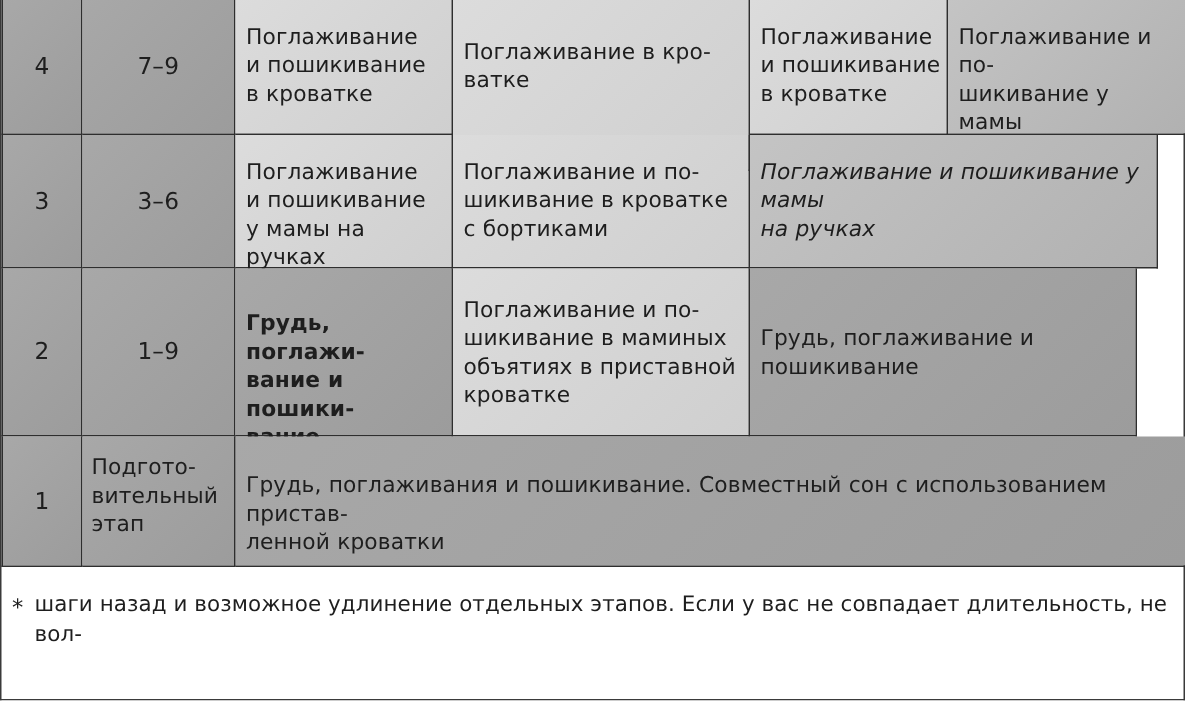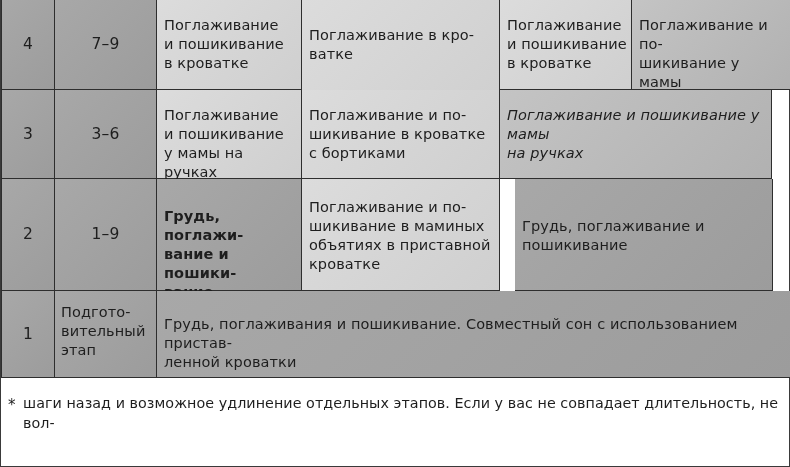--- a/index.html
+++ b/index.html
@@ -90,21 +90,21 @@
   </div>
   <div class="cell dark center" style="left:54px;top:179px;width:102px;height:112px;">
     <span>1–9</span>
   </div>
   <div class="cell dark" style="left:156px;top:179px;width:145px;height:112px;font-weight:bold;">
     <div class="txt" style="top:28px;">Грудь, поглажи-<br>вание и пошики-<br>вание</div>
   </div>
   <div class="cell light" style="left:301px;top:179px;width:198px;height:112px;">
     <div class="txt" style="top:19px;">Поглаживание и по-<br>шикивание в маминых<br>объятиях в приставной<br>кроватке</div>
   </div>
-  <div class="cell dark" style="left:514px;top:179px;width:258px;height:112px;">
+  <div class="cell dark" style="left:499px;top:179px;width:258px;height:112px;">
     <div class="txt" style="top:38px;">Грудь, поглаживание и пошикивание</div>
   </div>
 
   <div class="cell left dark center" style="left:0;top:291px;width:54px;height:87px;">
     <span>1</span>
   </div>
   <div class="cell dark" style="left:156px;top:291px;width:634px;height:87px;">
     <div class="txt" style="top:24px;">Грудь, поглаживания и пошикивание. Совместный сон с использованием пристав-<br>ленной кроватки</div>
   </div>
   <div class="cell dark" style="left:54px;top:291px;width:102px;height:87px;">

